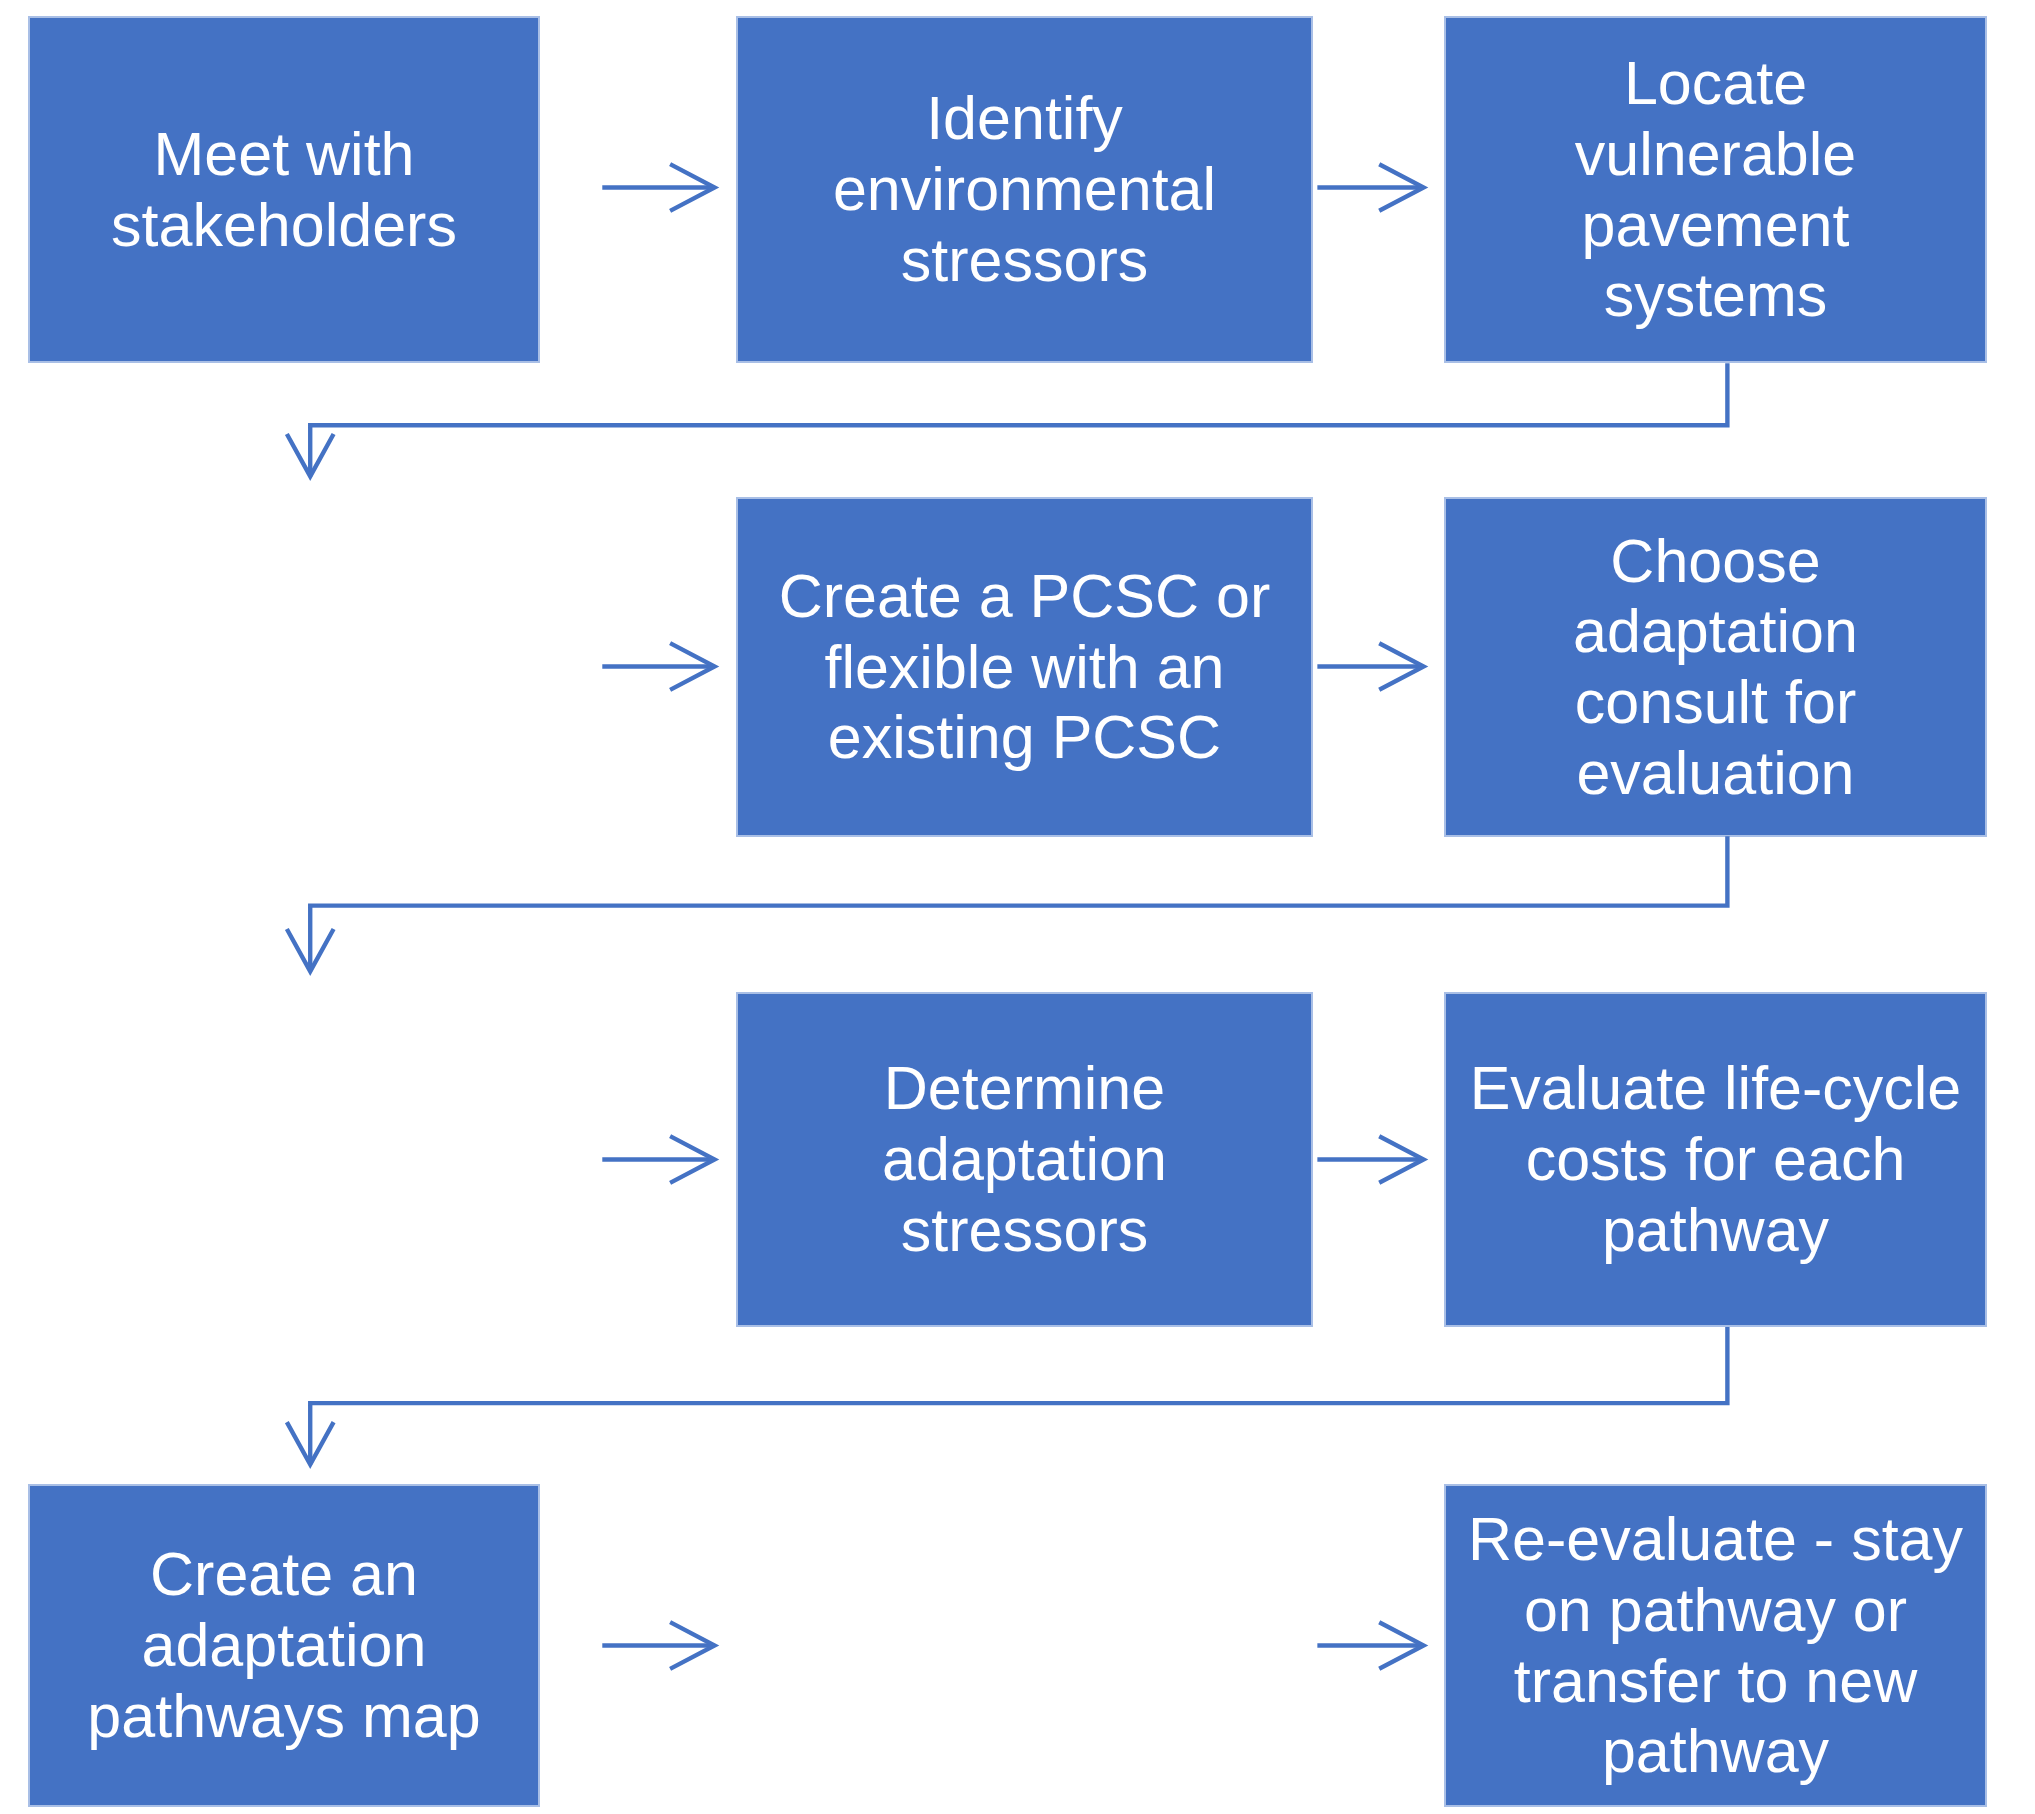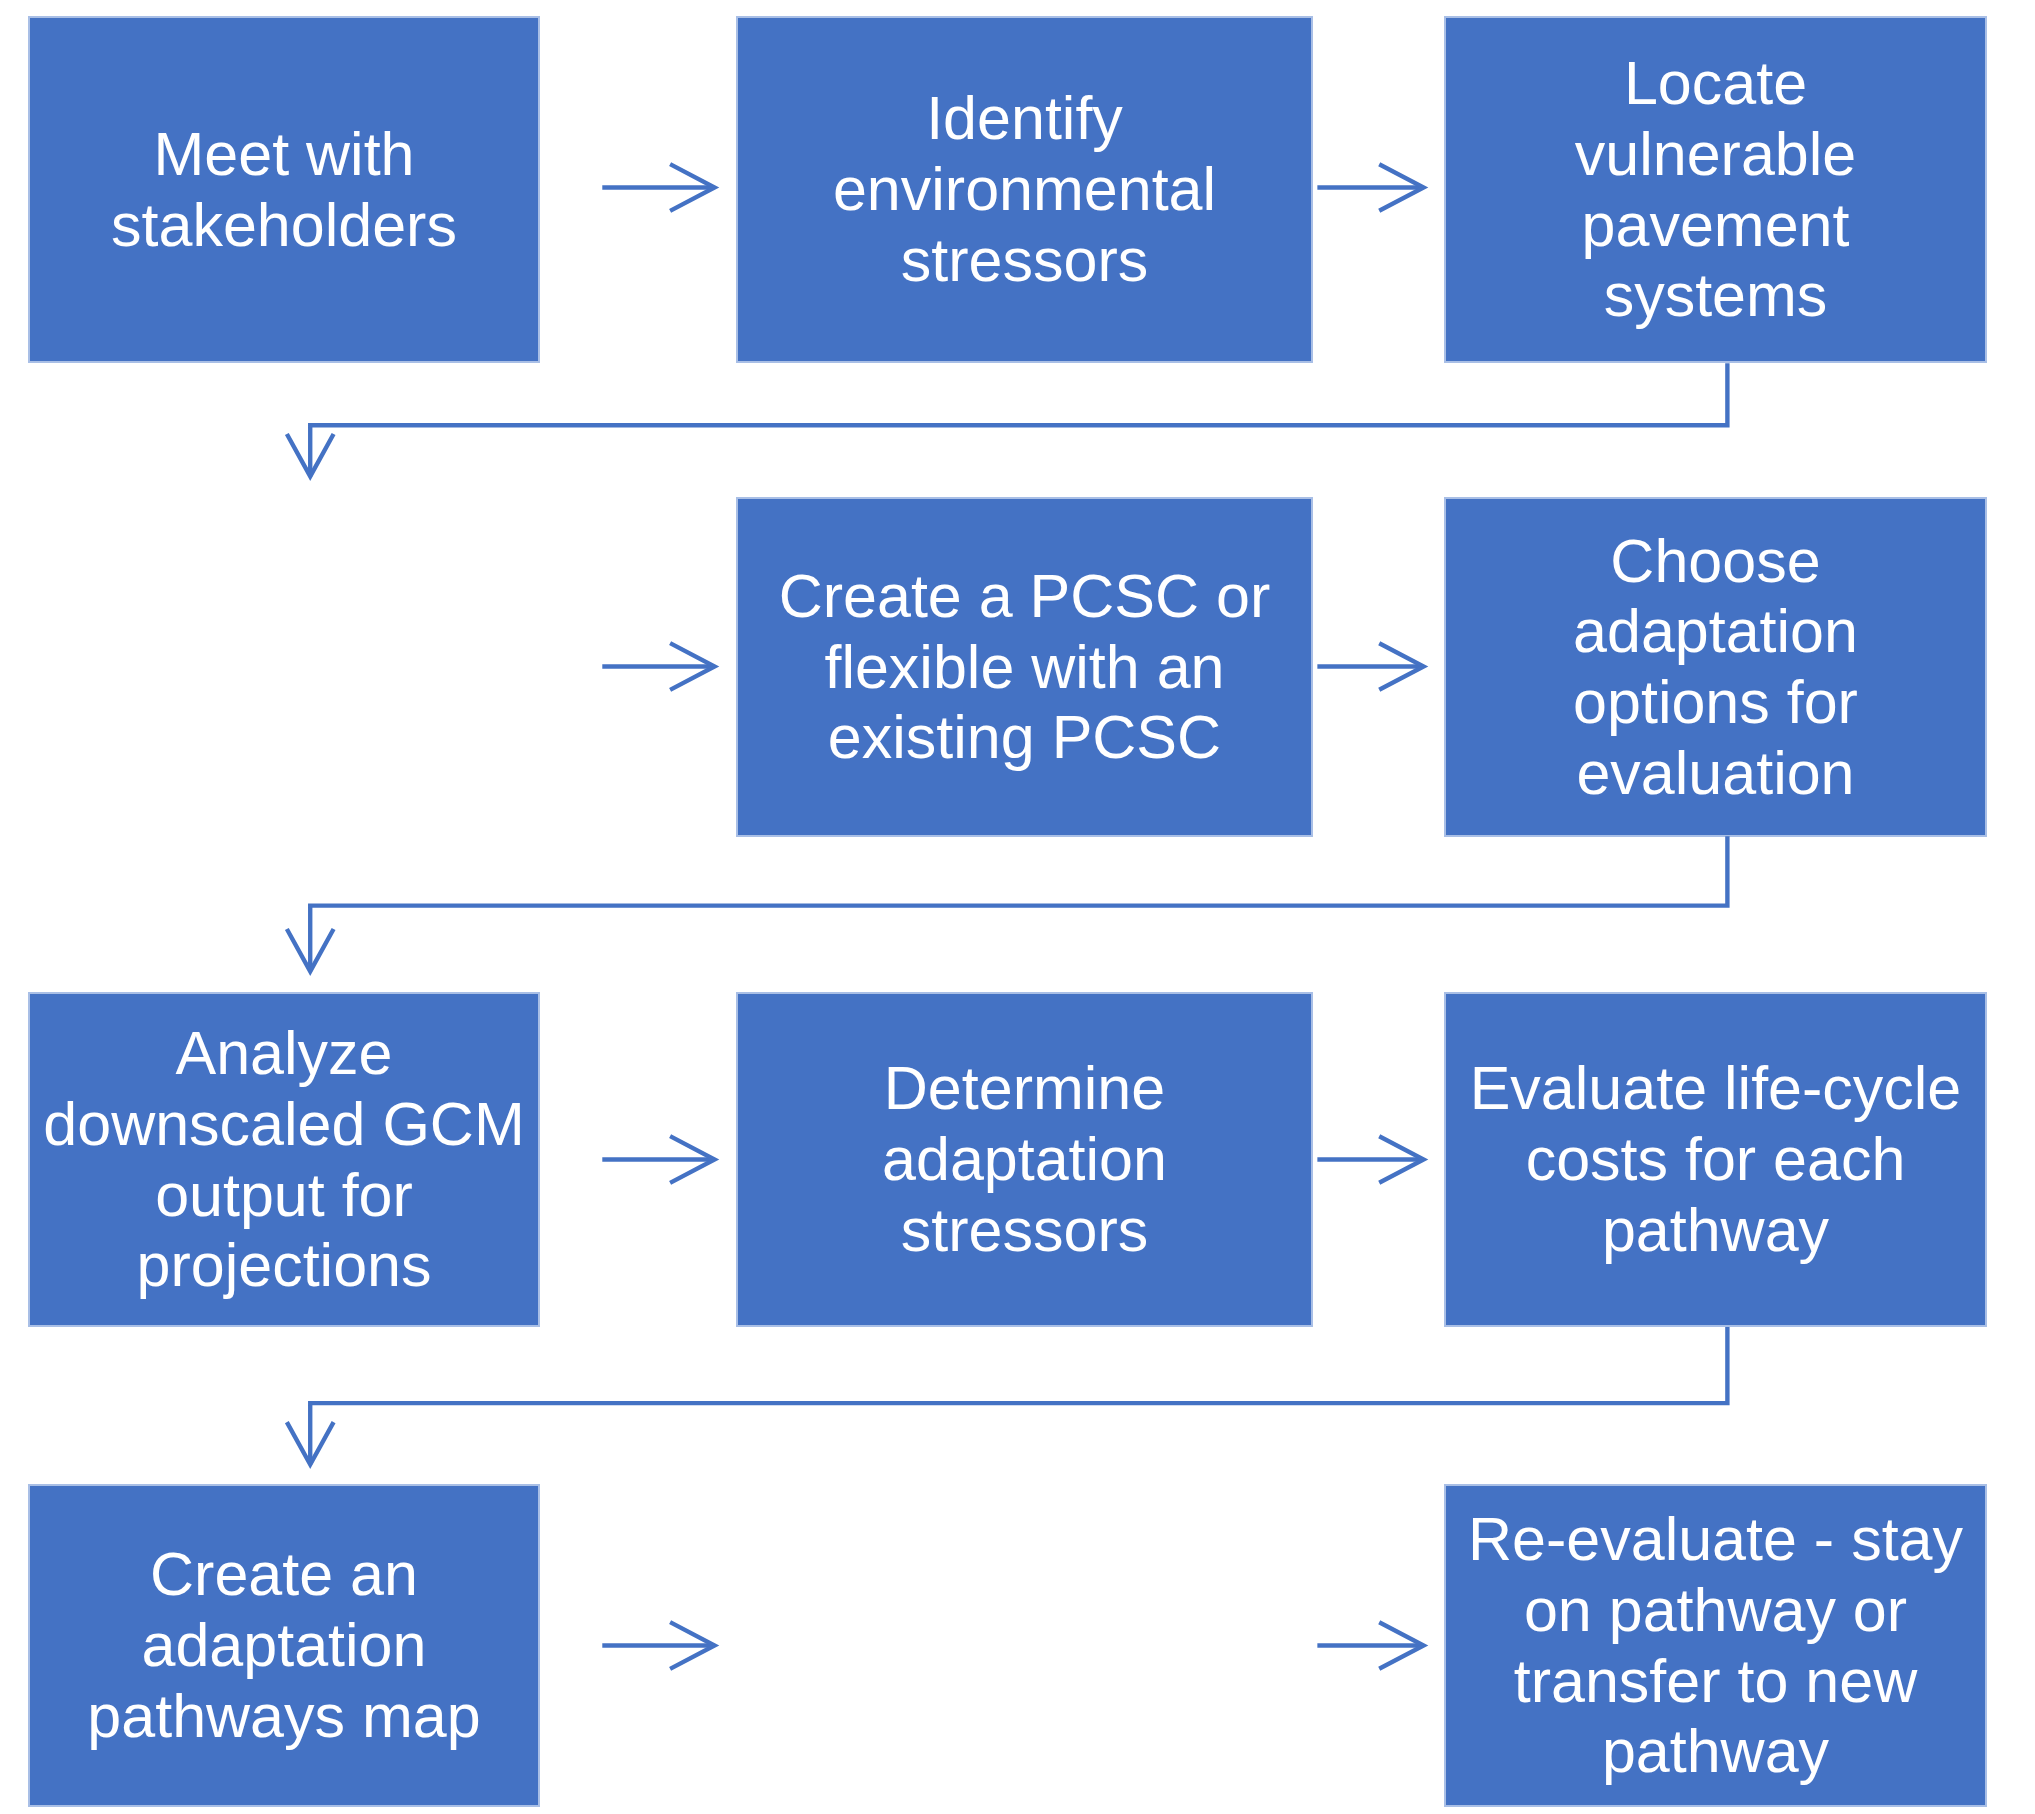--- a/index.html
+++ b/index.html
@@ -74,30 +74,24 @@
   </div>
 
   <div class="box r2 c2">
     <span class="label">Create a PCSC or
 flexible with an
 existing PCSC</span>
   </div>
   <div class="box r2 c3">
     <span class="label">Choose
 adaptation
-options for
+consult for
 evaluation</span>
   </div>
 
-  <div class="box r3 c1">
-    <span class="label">Analyze
-downscaled GCM
-output for
-projections</span>
-  </div>
   <div class="box r3 c2">
     <span class="label">Determine
 adaptation
 stressors</span>
   </div>
   <div class="box r3 c3">
     <span class="label">Evaluate life-cycle
 costs for each
 pathway</span>
   </div>

